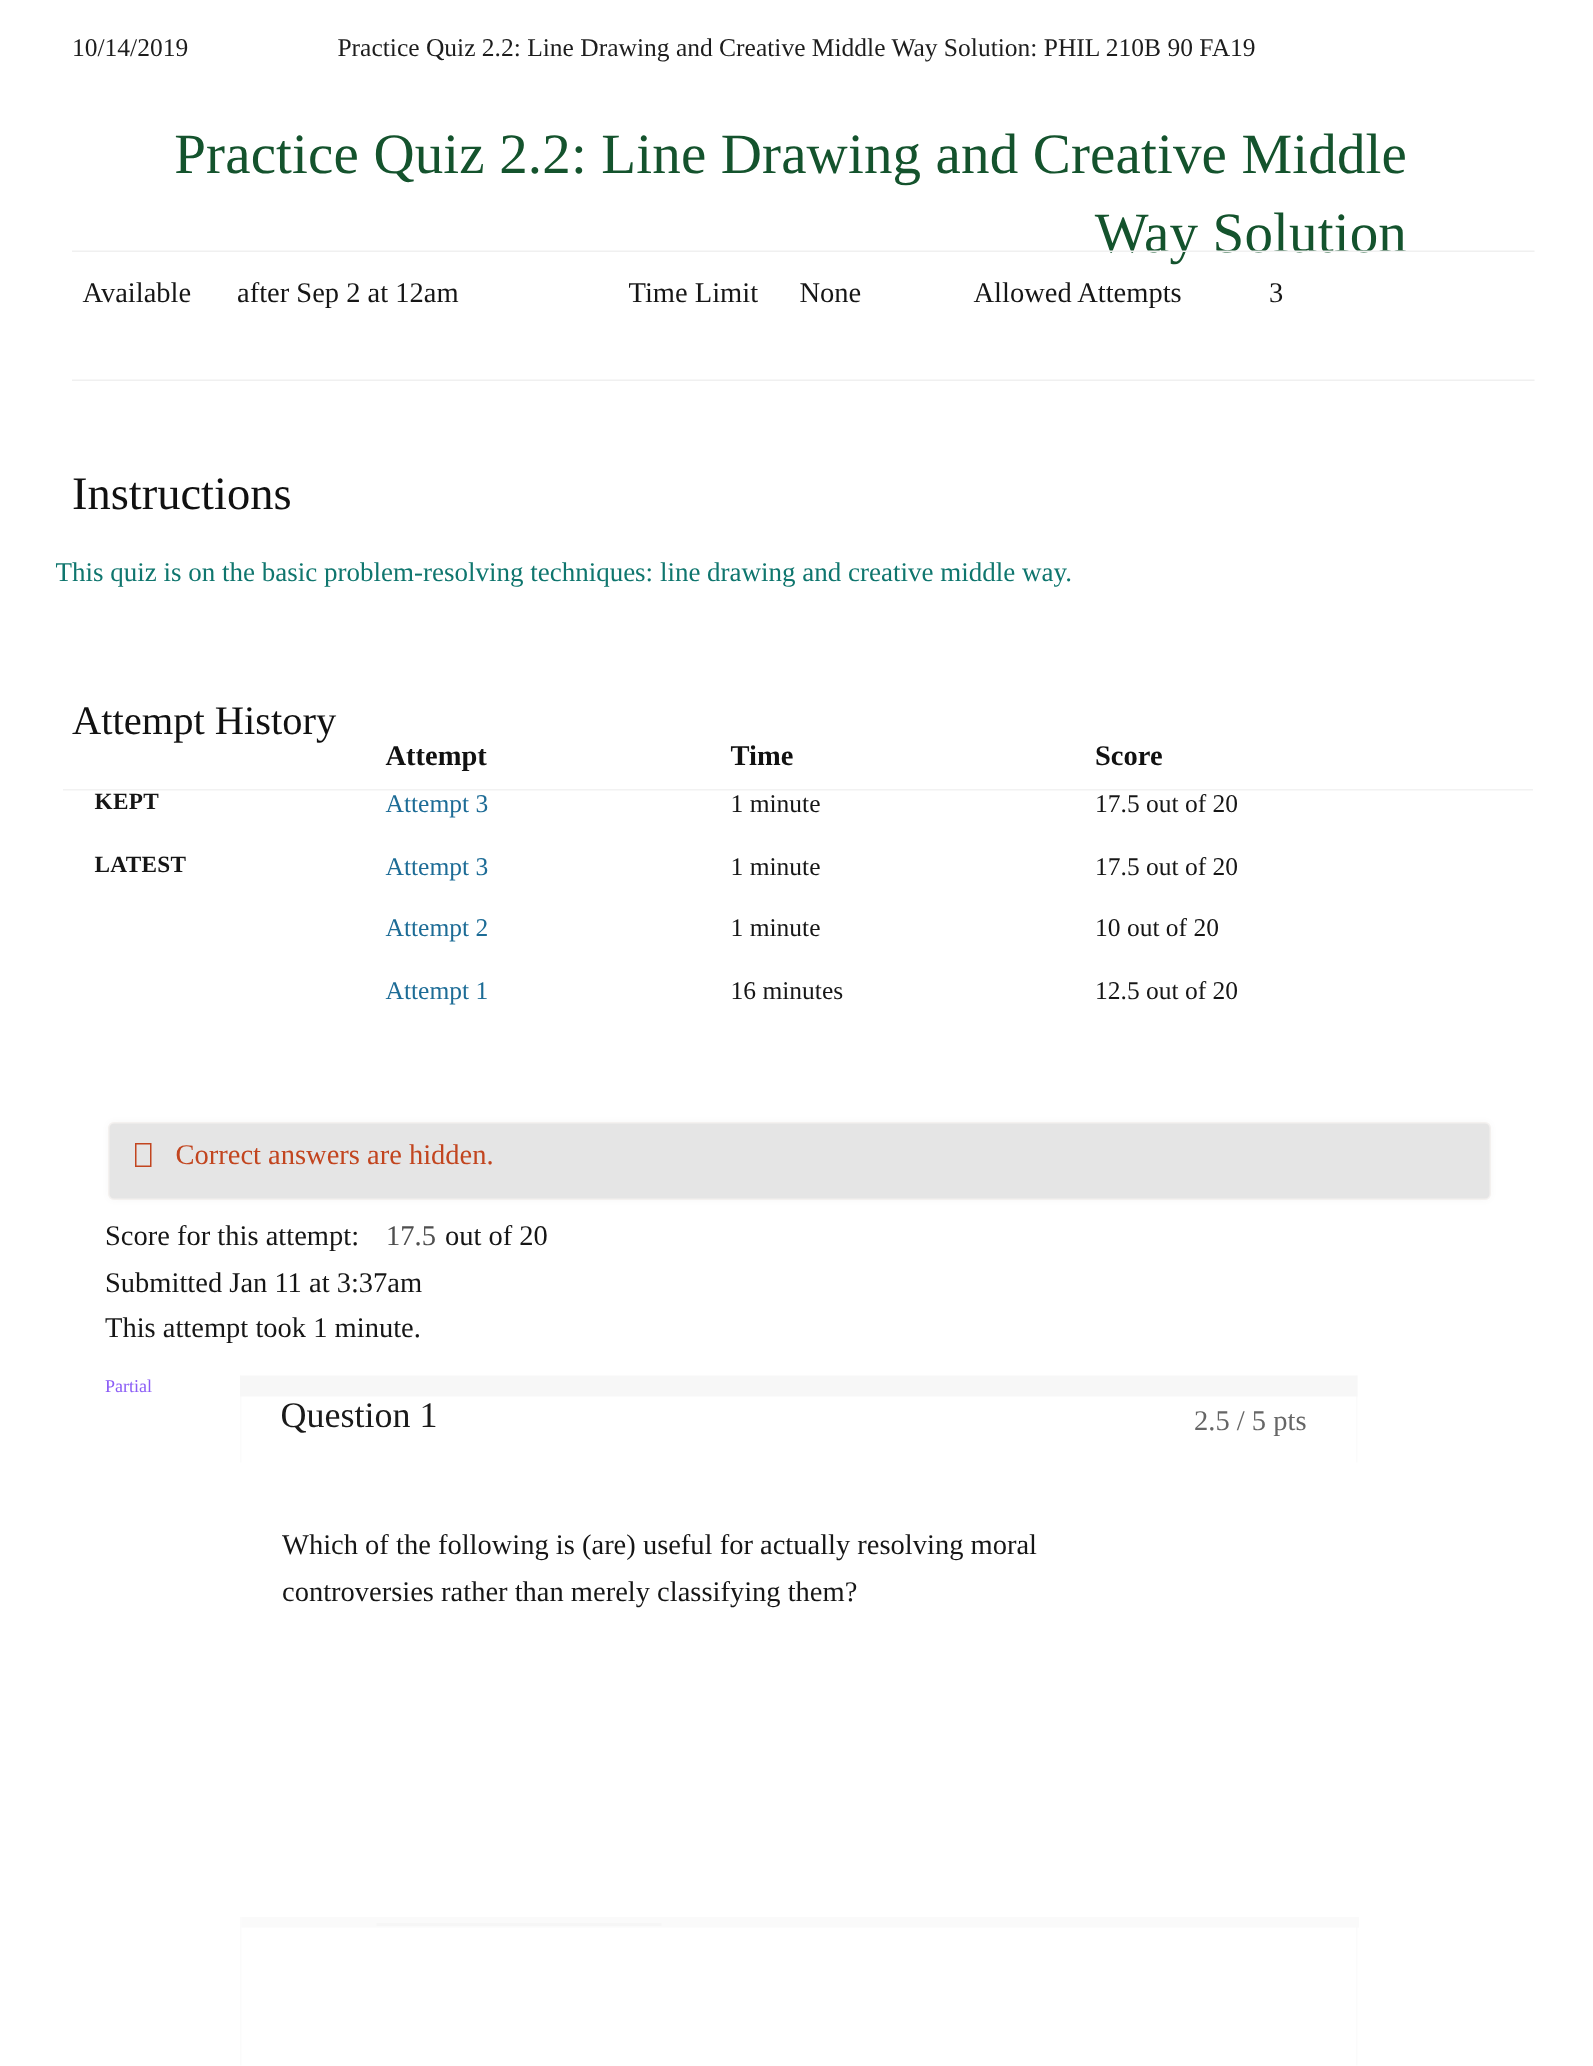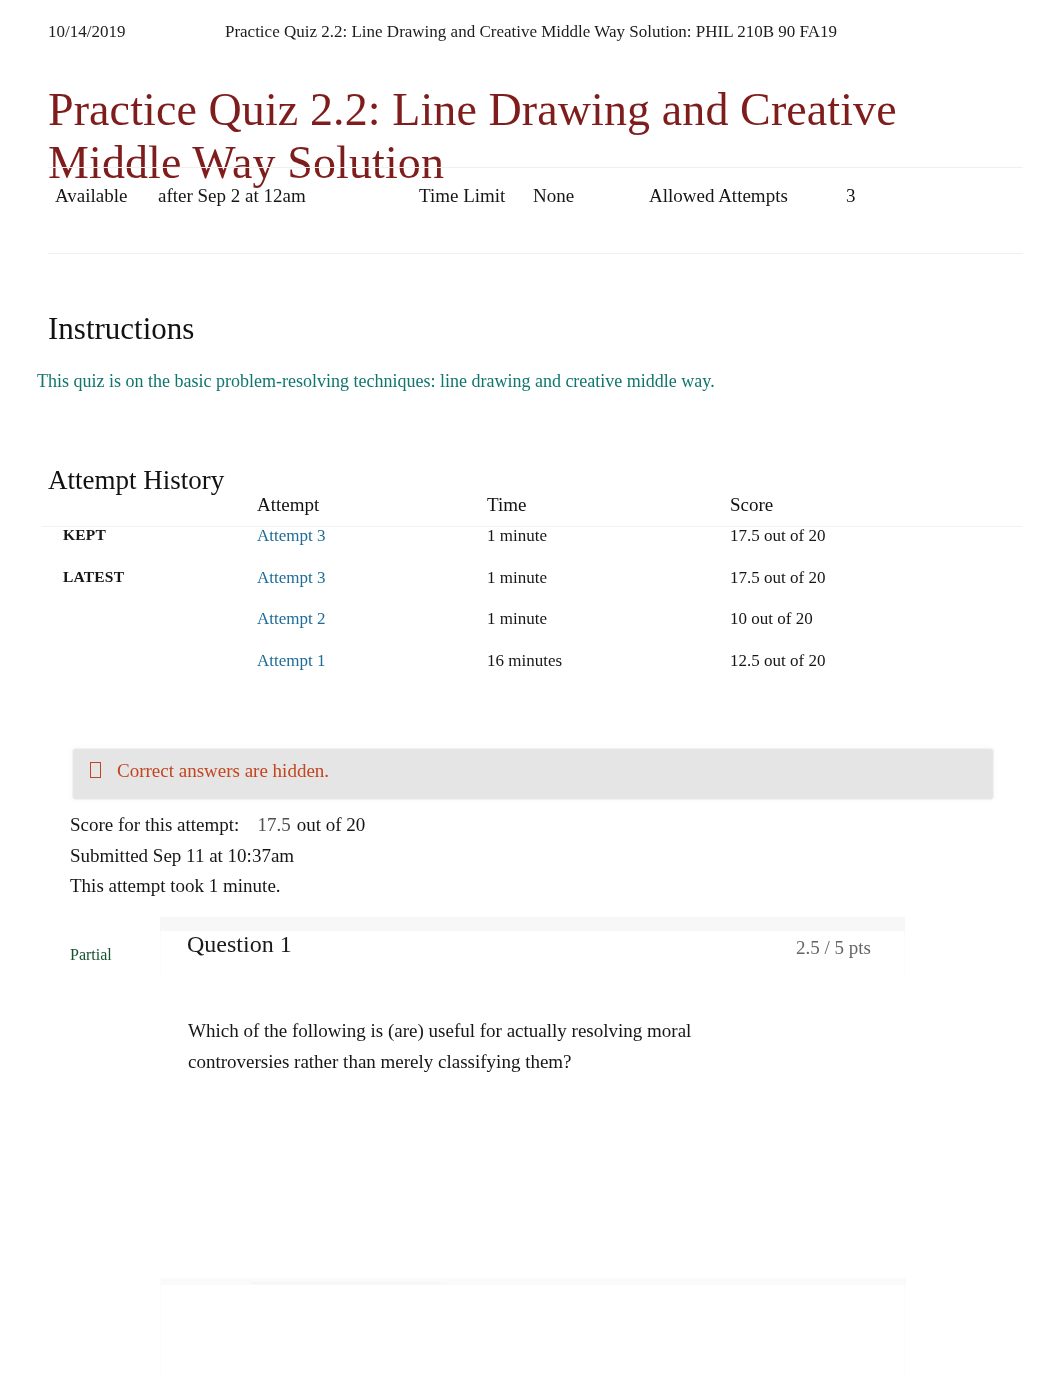--- a/index.html
+++ b/index.html
@@ -49,25 +49,26 @@
     width: 1062px;
     height: 1377px;
   }
 
   
   .quiz-title {
     position: absolute;
     left: 48px;
     top: 52px;
     width: 890px;
-    font-size: 46px;
+    font-size: 38px;
     line-height: 53px;
     font-weight: normal;
-    color: #7f1d1d;
+    color: #14532d;
     letter-spacing: 0.1px;
+    text-align: right;
   }
 
   
   .meta-rule-top {
     position: absolute;
     left: 48px;
     top: 167px;
     width: 975px;
     height: 1px;
     background: #f0f0f0;
@@ -138,20 +139,21 @@
     width: 980px;
     font-size: 17px;
     color: #161616;
   }
   .at-row {
     position: relative;
     height: 41.5px;
   }
   .at-head {
     height: 32px;
+    font-weight: bold;
   }
   .at-head .at-cell { font-size: 19px; color: #111; }
   .at-headrule {
     position: absolute;
     left: 0;
     top: 32px;
     width: 980px;
     height: 1px;
     background: #f2f2f2;
   }
@@ -236,23 +238,23 @@
     top: 0;
     width: 745px;
     height: 58px;
     border-left: 1px solid #fbfbfb;
     border-right: 1px solid #fbfbfb;
     box-sizing: border-box;
   }
   .q-status {
     position: absolute;
     left: -90px;
-    top: 29px;
-    font-size: 16px;
-    color: #14532d;
+    top: 0;
+    font-size: 12px;
+    color: #8b5cf6;
     white-space: nowrap;
   }
   .q-title {
     position: absolute;
     left: 27px;
     top: 14px;
     font-size: 24px;
     color: #1a1a1a;
     white-space: nowrap;
   }
@@ -373,21 +375,21 @@
 
   <div class="notice">
     <span class="notice-icon"></span>
     <span class="notice-text">Correct answers are hidden.</span>
   </div>
 
   <div class="summary">
     <div class="score-line">
       <span>Score for this attempt:</span><span class="score-val">17.5</span><span>out of 20</span>
     </div>
-    <div>Submitted Sep 11 at 10:37am</div>
+    <div>Submitted Jan 11 at 3:37am</div>
     <div>This attempt took 1 minute.</div>
   </div>
 
   <div class="question-block">
     <div class="q-header-sides"></div>
     <div class="q-header-band"></div>
     <span class="q-status">Partial</span>
     <span class="q-title">Question 1</span>
     <span class="q-points">2.5 / 5 pts</span>
     <div class="q-text">Which of the following is (are) useful for actually resolving moral controversies rather than merely classifying them?</div>

